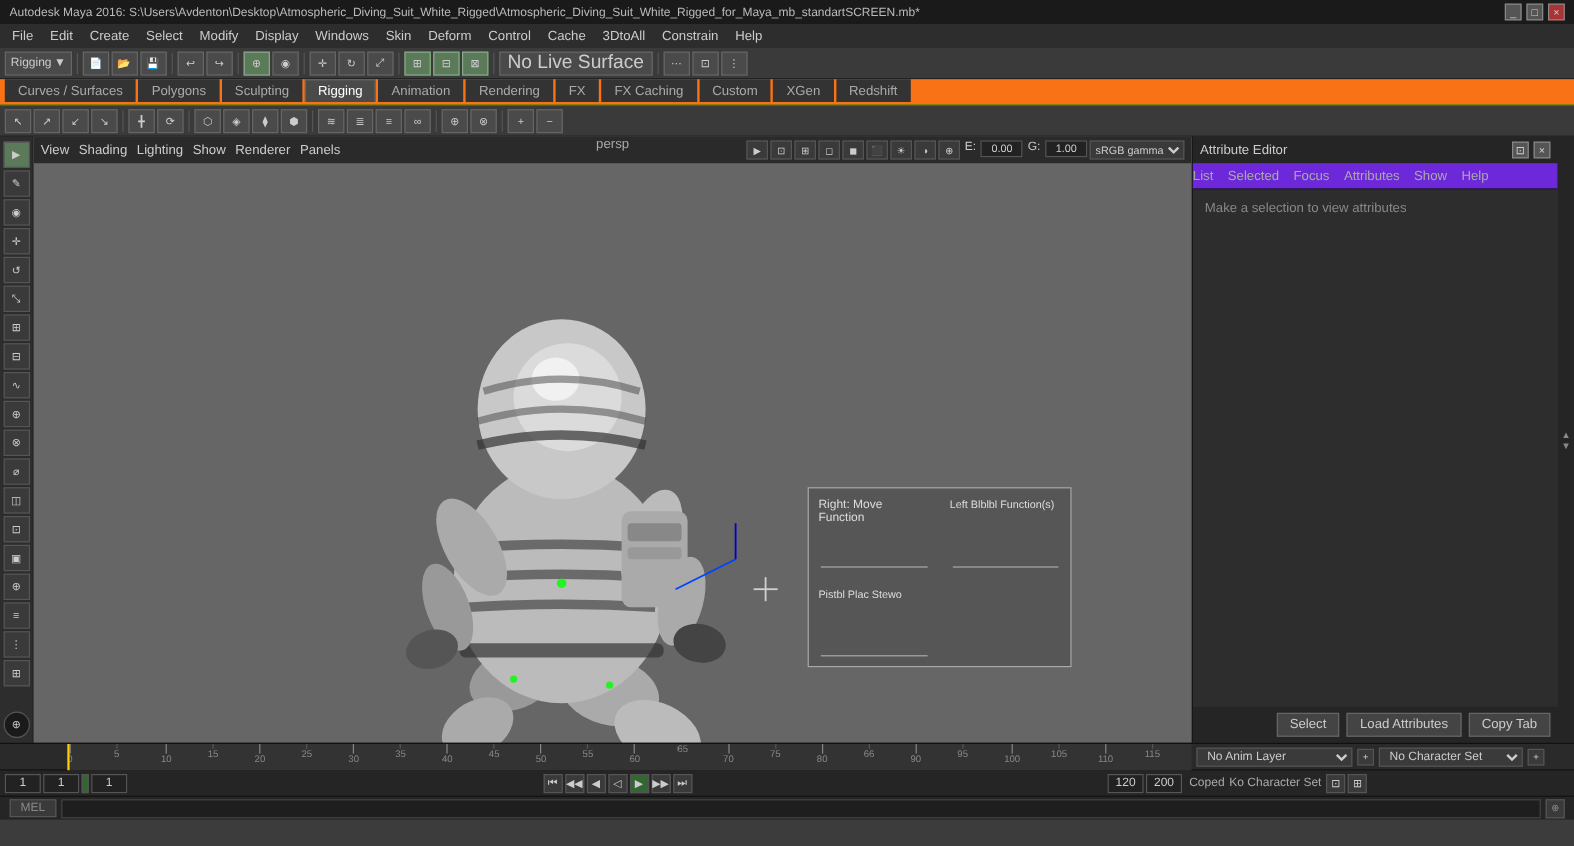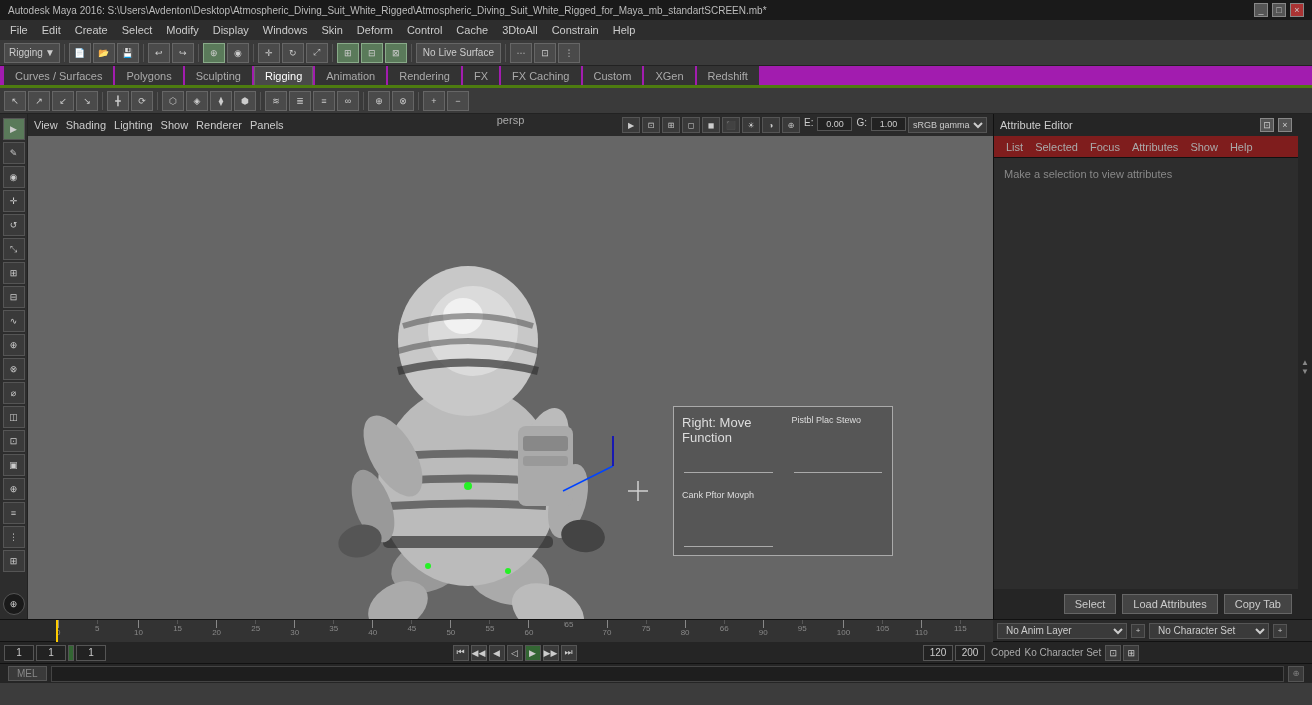--- a/index.html
+++ b/index.html
@@ -91,25 +91,25 @@
       padding: 0 4px;
       cursor: pointer;
       display: flex;
       align-items: center;
       gap: 2px;
     }
 
     
     #module-tabs {
       height: 22px;
-      background: #a21caf;
+      background: #f97316;
       display: flex;
       align-items: flex-start;
       padding: 0 4px;
-      border-bottom: 3px solid #4d7c0f;
+      border-bottom: 1px solid #4d7c0f;
     }
     .module-tab {
       padding: 3px 10px;
       font-size: 11px;
       color: #aaa;
       cursor: pointer;
       border: 1px solid transparent;
       border-bottom: none;
       background: #333;
       margin-right: 2px;
@@ -270,24 +270,24 @@
       height: 22px;
       background: #252525;
       display: flex;
       align-items: center;
       justify-content: space-between;
       padding: 0 6px;
       font-size: 11px;
     }
     #attr-editor-tabs {
       height: 22px;
-      background: #7f1d1d;
-      display: flex;
-      align-items: center;
-      padding: 0 12px;
+      background: #6d28d9;
+      display: flex;
+      align-items: center;
+      padding: 0 0;
       gap: 12px;
       font-size: 11px;
       border-bottom: 1px solid #111;
     }
     .attr-tab { color: #aaa; cursor: pointer; }
     #attr-content {
       flex: 1;
       padding: 10px;
       font-size: 11px;
       color: #888;
@@ -472,21 +472,21 @@
   <div class="toolbar-separator"></div>
   <div class="toolbar-btn">✛</div>
   <div class="toolbar-btn">↻</div>
   <div class="toolbar-btn">⤢</div>
   <div class="toolbar-separator"></div>
 
   <div class="toolbar-btn" style="background:#5a7a5a;border-color:#88aa88;">⊞</div>
   <div class="toolbar-btn" style="background:#5a7a5a;border-color:#88aa88;">⊟</div>
   <div class="toolbar-btn" style="background:#5a7a5a;border-color:#88aa88;">⊠</div>
   <div class="toolbar-separator"></div>
-  <div class="toolbar-btn" style="width:auto;padding:0 6px;font-size:10px;">No Live Surface</div>
+  <div class="toolbar-btn" style="width:auto;padding:0 6px;font-size:16px;">No Live Surface</div>
   <div class="toolbar-separator"></div>
   <div class="toolbar-btn">⋯</div>
   <div class="toolbar-btn">⊡</div>
   <div class="toolbar-btn">⋮</div>
 </div>
 
 <div id="module-tabs">
   <div class="module-tab">Curves / Surfaces</div>
   <div class="module-tab">Polygons</div>
   <div class="module-tab">Sculpting</div>
@@ -656,29 +656,29 @@
           <line x1="335" y1="270" x2="335" y2="240" stroke="#0000cc" stroke-width="1.5"></line>
 
           <circle cx="190" cy="290" r="4" fill="#00ff00" opacity="0.8"></circle>
           <circle cx="150" cy="370" r="3" fill="#00ff00" opacity="0.8"></circle>
           <circle cx="230" cy="375" r="3" fill="#00ff00" opacity="0.8"></circle>
         </svg>
       </div>
 
       <div id="annotation-box">
         <div class="ann-cell">
-          <span style="font-size:13px;color:#ddd;">Right: Move Function</span>
+          <span style="font-size:10px;color:#ddd;">Right: Move Function</span>
+          <div class="ann-line"></div>
+        </div>
+        <div class="ann-cell">
+          <span style="font-size:9px;color:#ddd;">Left Blblbl Function(s)</span>
           <div class="ann-line"></div>
         </div>
         <div class="ann-cell">
           <span style="font-size:9px;color:#ddd;">Pistbl Plac Stewo</span>
-          <div class="ann-line"></div>
-        </div>
-        <div class="ann-cell">
-          <span style="font-size:9px;color:#ddd;">Cank Pftor Movph</span>
           <div class="ann-line"></div>
         </div>
       </div>
 
       <div id="axis-widget">
         <svg width="40" height="40" viewBox="0 0 40 40">
           <line x1="20" y1="20" x2="35" y2="30" stroke="#cc3333" stroke-width="2"></line>
           <text x="36" y="34" font-size="7" fill="#cc3333">X</text>
           <line x1="20" y1="20" x2="20" y2="5" stroke="#33cc33" stroke-width="2"></line>
           <text x="17" y="4" font-size="7" fill="#33cc33">Y</text>

